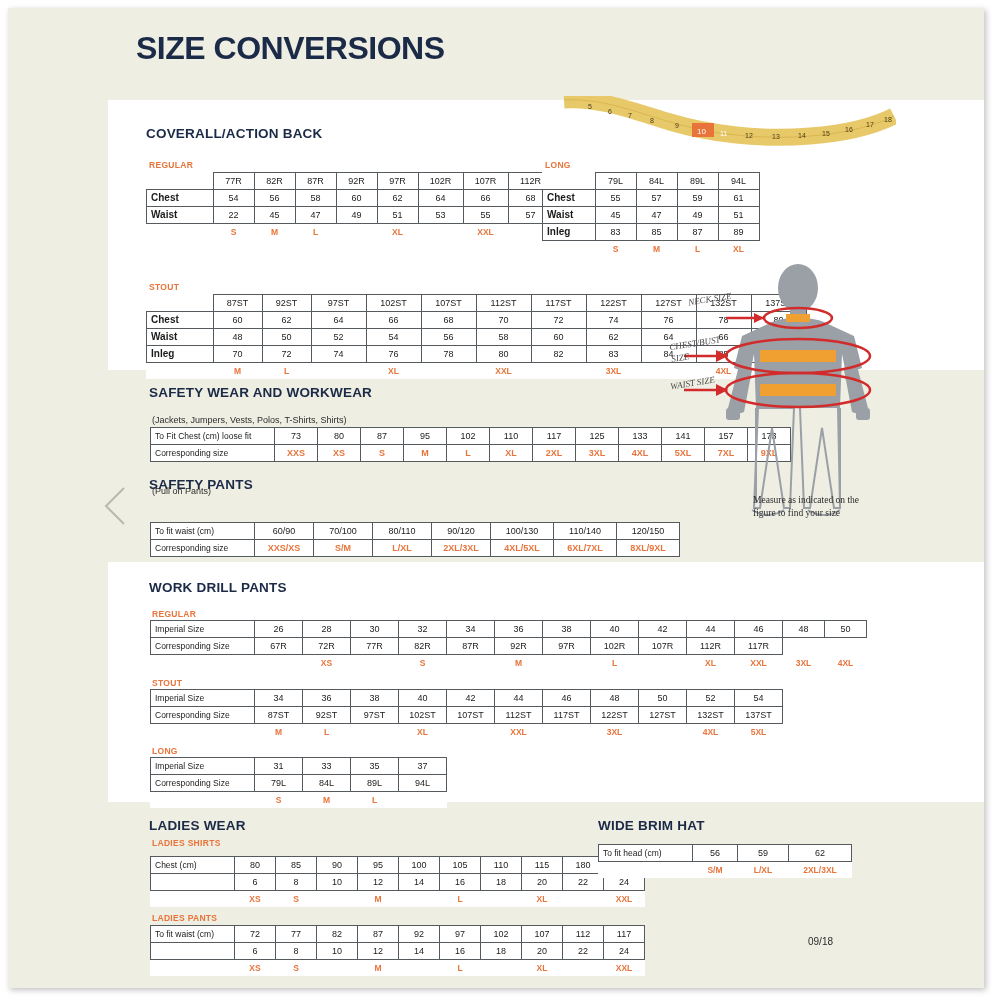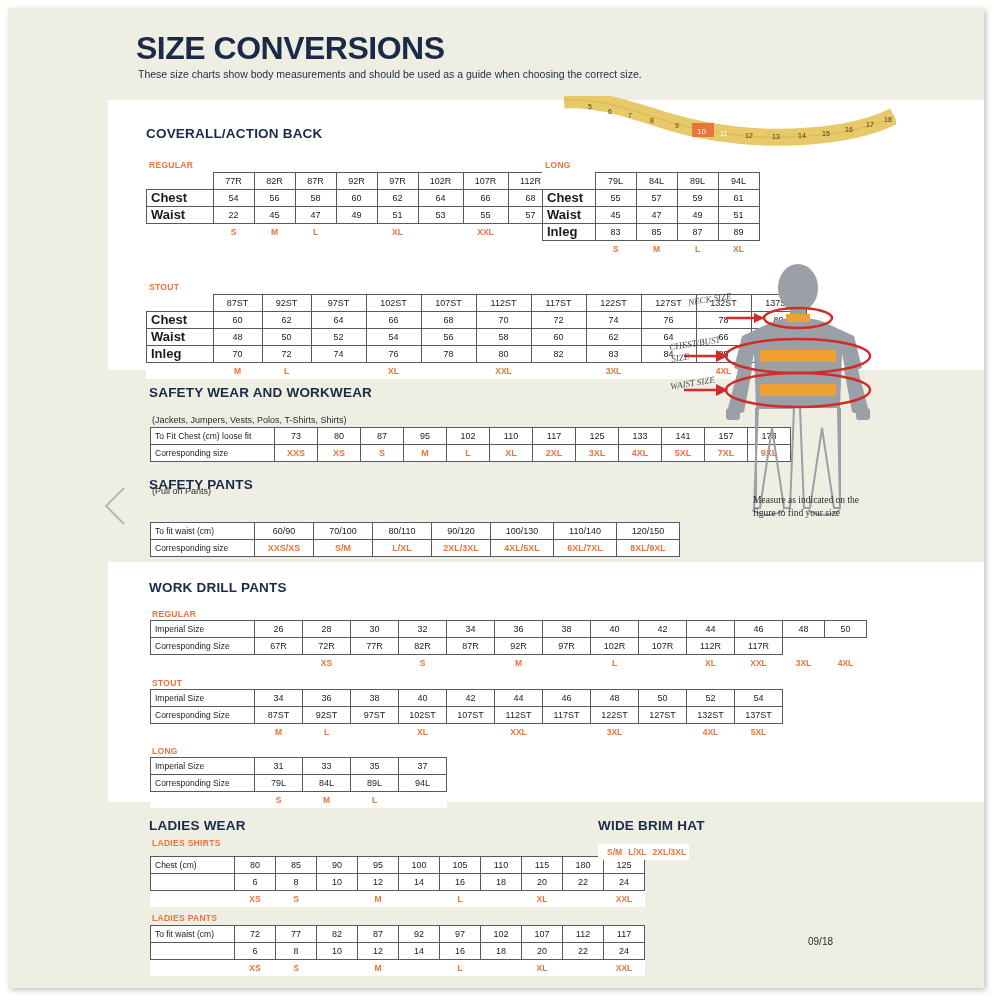--- a/index.html
+++ b/index.html
@@ -102,21 +102,21 @@
     border: 1px solid #555a5f;
     padding: 1px 3px;
     text-align: center;
     height: 14px;
     line-height: 12px;
     white-space: nowrap;
   }
   table.grid td.lbl {
     text-align: left;
     font-weight: bold;
-    font-size: 13px;
+    font-size: 10px;
     padding-left: 4px;
   }
   table.grid td.lbl-n {
     text-align: left;
     font-size: 8.5px;
     padding-left: 4px;
     font-weight: normal;
   }
   table.grid td.noborder {
     border: none;
@@ -176,21 +176,20 @@
 <div class="page">
   <div class="sheet">
     <div class="beige-top"></div>
     <div class="beige-mid"></div>
     <div class="beige-bot"></div>
     <div class="beige-left"></div>
 
     <div class="content">
 
       <h1 class="title">SIZE CONVERSIONS</h1>
-      <div class="subtitle">These size charts show body measurements and should be used as a guide when choosing the correct size.</div>
 
       <svg class="tape" viewBox="0 0 336 58">
         <path d="M4,4 C40,2 70,14 110,26 C150,38 200,44 250,40 C290,37 318,28 334,20" stroke="#e8c96a" stroke-width="17" fill="none"></path>
         <path d="M4,4 C40,2 70,14 110,26 C150,38 200,44 250,40 C290,37 318,28 334,20" stroke="#d9b64f" stroke-width="1" fill="none"></path>
         <g font-size="7" fill="#4a3b14" font-family="Liberation Sans, sans-serif">
           <text x="28" y="13">5</text>
           <text x="48" y="18">6</text>
           <text x="68" y="22">7</text>
           <text x="90" y="27">8</text>
           <text x="115" y="32">9</text>
@@ -663,20 +662,26 @@
           <td>XL</td>
           <td></td>
           <td>XXL</td>
         </tr>
       </tbody>
         </table>
 
       <div class="sect-title" style="left:590px; top:810px;">WIDE BRIM HAT</div>
       <table class="grid" style="left:590px; top:836px;">
         <tbody>
+            <tr>
+          <td class="lbl-n" style="width:86px;">To fit head (cm)</td>
+          <td style="width:38px;">56</td>
+          <td style="width:44px;">59</td>
+          <td style="width:56px;">62</td>
+        </tr>
         <tr class="sizerow">
           <td></td>
           <td>S/M</td>
           <td>L/XL</td>
           <td>2XL/3XL</td>
         </tr>
       </tbody>
         </table>
 
       <div class="figure-wrap">

